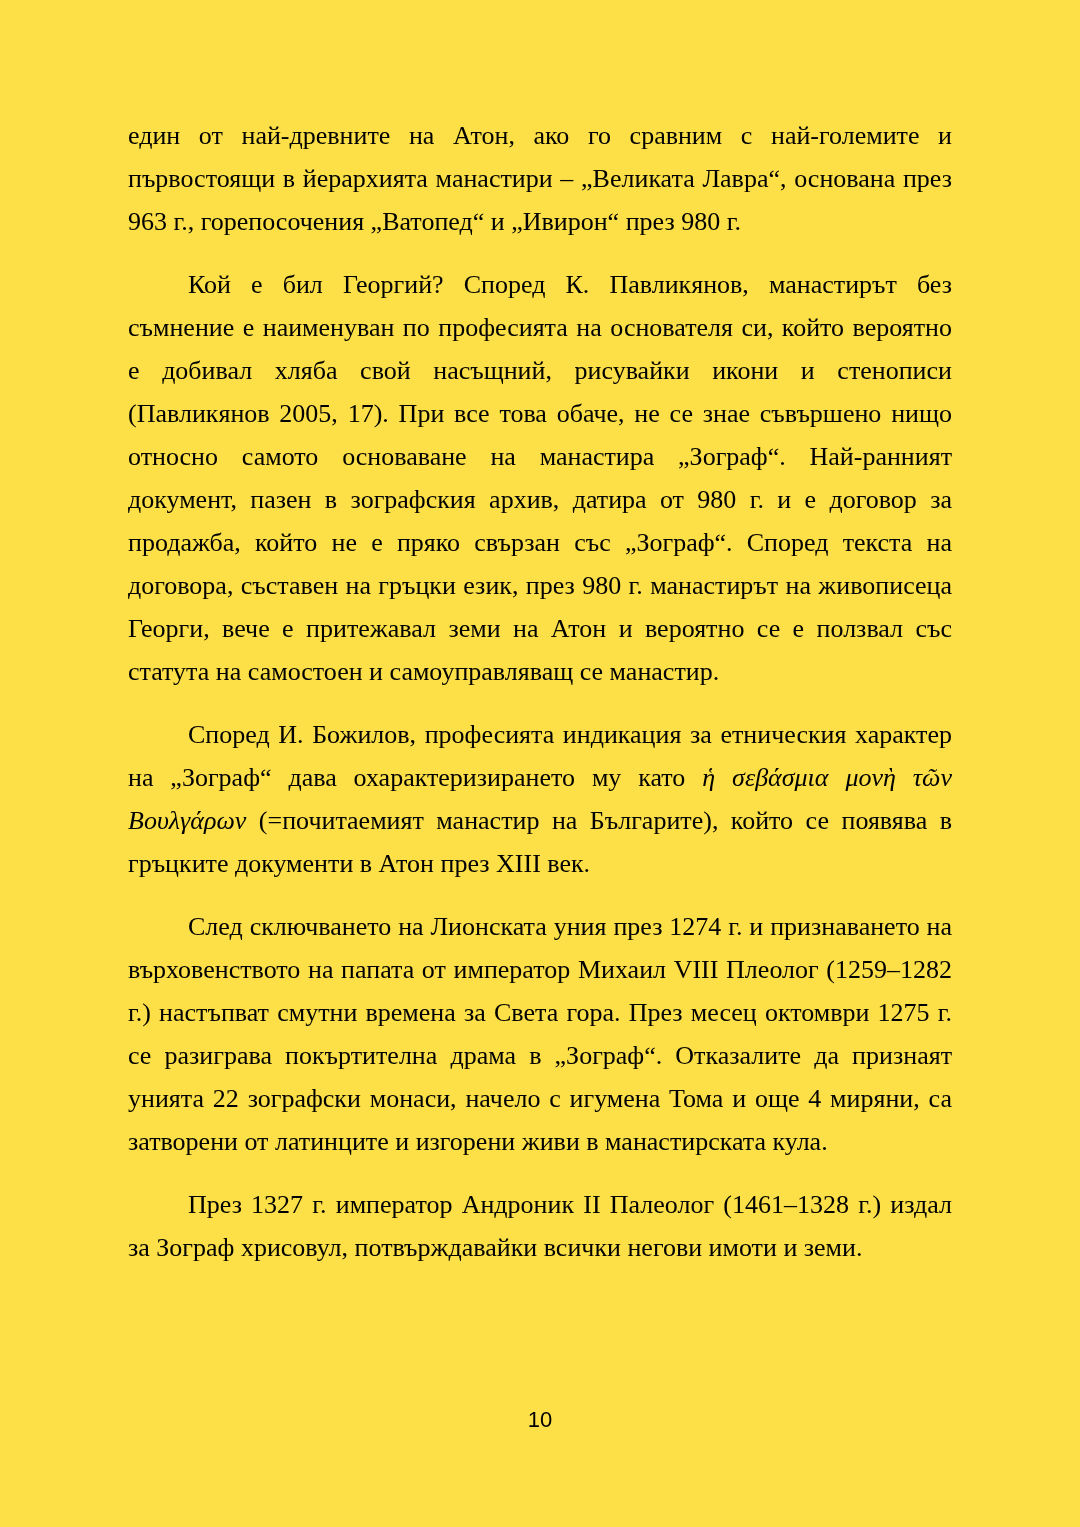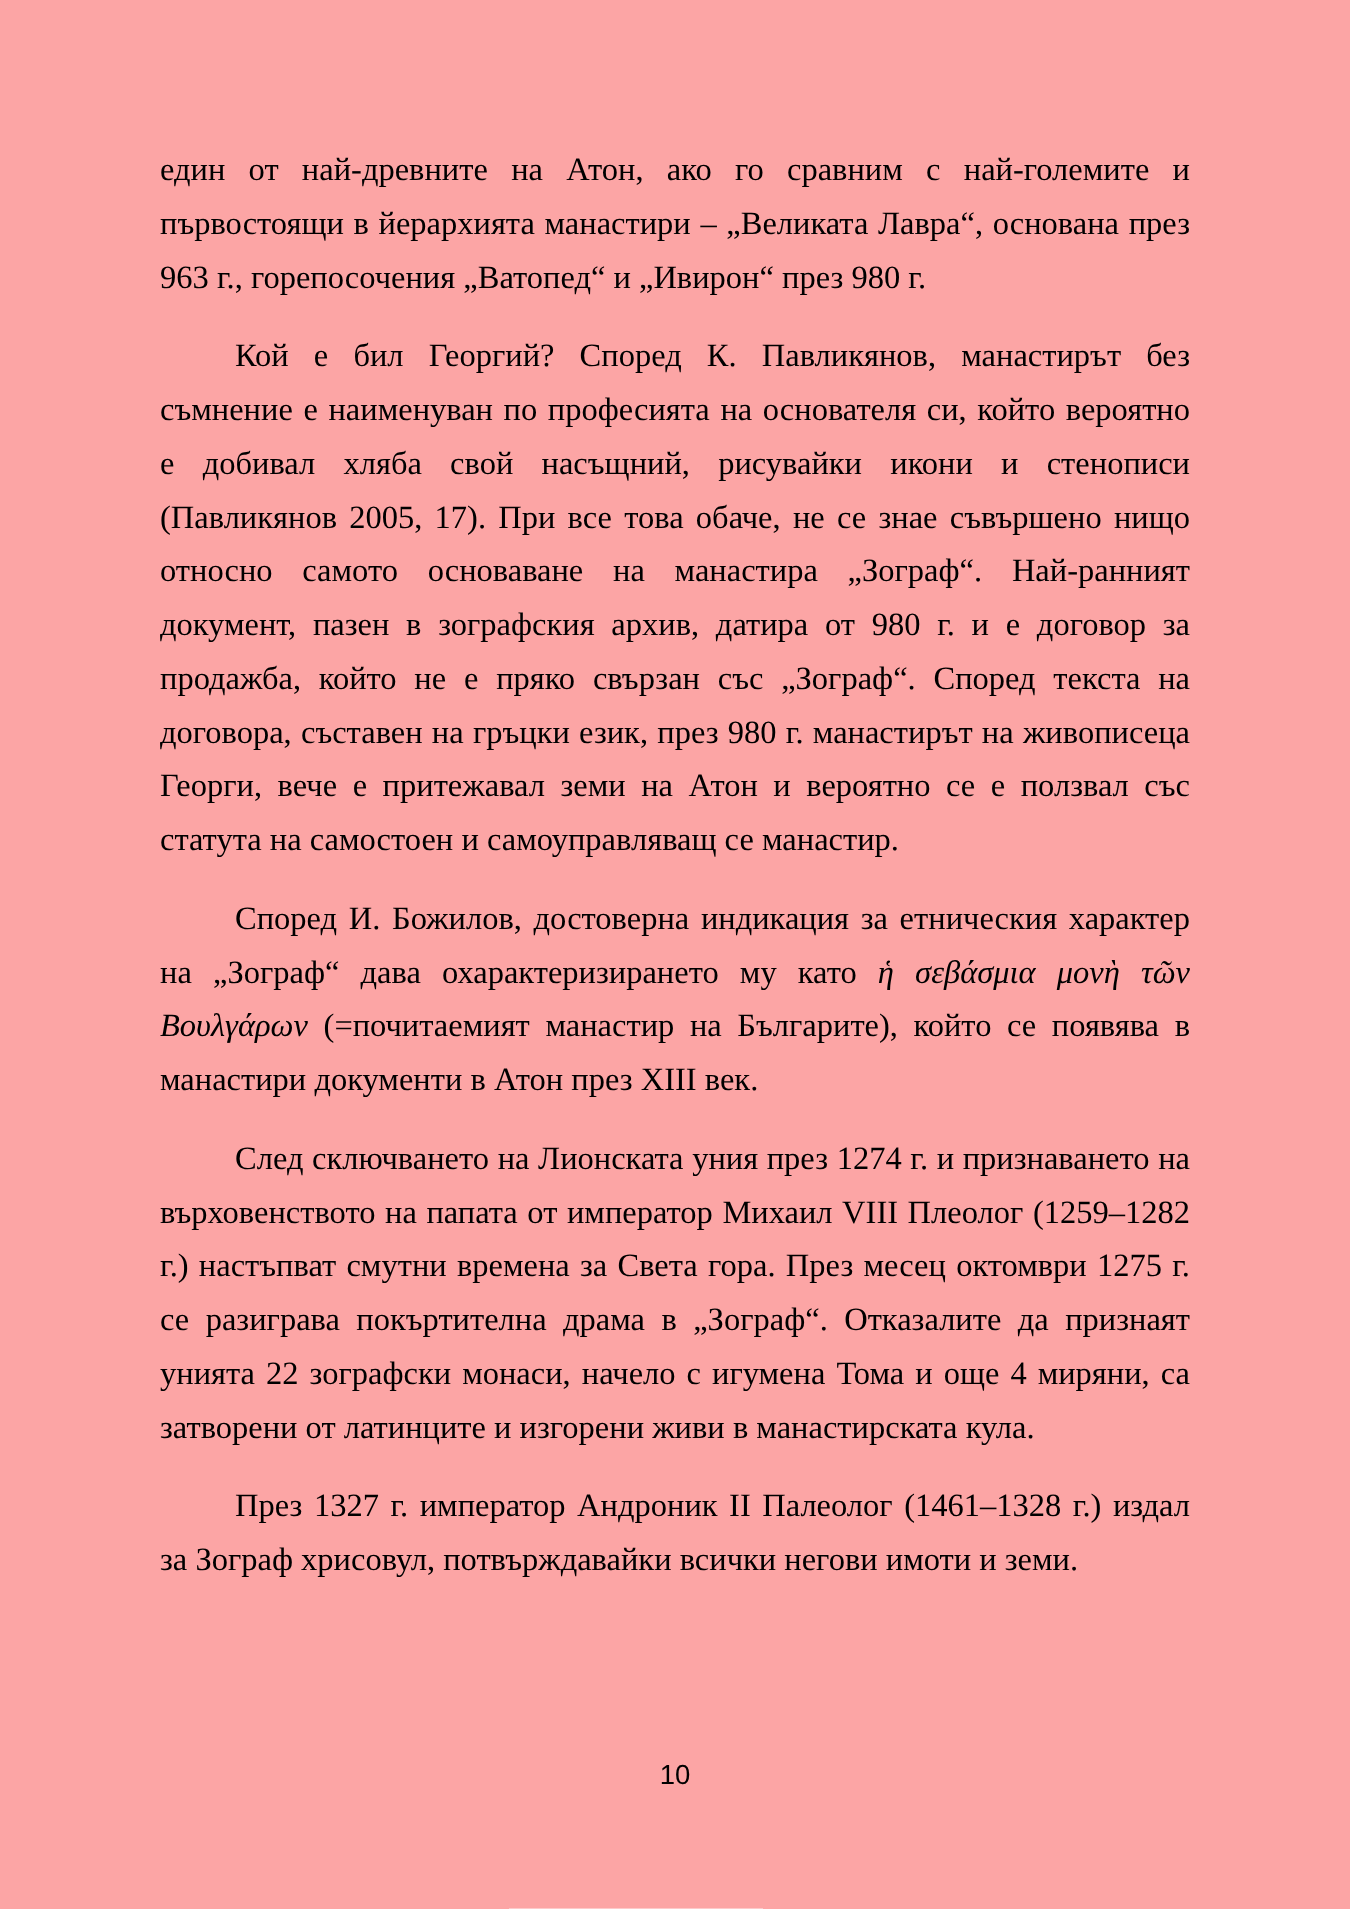--- a/index.html
+++ b/index.html
@@ -4,21 +4,21 @@
 <style>
   html, body {
     margin: 0;
     padding: 0;
     background: #ffffff;
   }
   .page {
     position: relative;
     width: 1080px;
     height: 1527px;
-    background: #fca5a5;
+    background: #fde047;
     overflow: hidden;
   }
   .body-text {
     position: absolute;
     top: 114px;
     left: 128px;
     width: 824px;
     font-family: "Liberation Serif", "DejaVu Serif", serif;
     font-size: 26px;
     line-height: 43px;
@@ -51,21 +51,21 @@
 </head>
 <body>
 
 <div class="page">
   <div class="body-text">
 
     <p class="para no-indent"><span>един от най-древните на Атон, ако го сравним с най-големите и първостоящи в йерархията манастири – „Великата Лавра“, основана през 963 г., горепосочения „Ватопед“ и „Ивирон“ през 980 г.</span></p>
 
     <p class="para"><span>Кой е бил Георгий? Според К. Павликянов, манастирът без съмнение е наименуван по професията на основателя си, който вероятно е добивал хляба свой насъщний, рисувайки икони и стенописи (Павликянов 2005, 17). При все това обаче, не се знае съвършено нищо относно самото основаване на манастира „Зограф“. Най-ранният документ, пазен в зографския архив, датира от 980 г. и е договор за продажба, който не е пряко свързан със „Зограф“. Според текста на договора, съставен на гръцки език, през 980 г. манастирът на живописеца Георги, вече е притежавал земи на Атон и вероятно се е ползвал със статута на самостоен и самоуправляващ се манастир.</span></p>
 
-    <p class="para"><span>Според И. Божилов, достоверна индикация за етническия характер на „Зограф“ дава охарактеризирането му като </span><span class="greek">ἡ σεβάσμια μονὴ τῶν Βουλγάρων</span><span> (=почитаемият манастир на Българите), който се появява в манастири документи в Атон през XIII век.</span></p>
+    <p class="para"><span>Според И. Божилов, професията индикация за етническия характер на „Зограф“ дава охарактеризирането му като </span><span class="greek">ἡ σεβάσμια μονὴ τῶν Βουλγάρων</span><span> (=почитаемият манастир на Българите), който се появява в гръцките документи в Атон през XIII век.</span></p>
 
     <p class="para"><span>След сключването на Лионската уния през 1274 г. и признаването на върховенството на папата от император Михаил VIII Плеолог (1259–1282 г.) настъпват смутни времена за Света гора. През месец октомври 1275 г. се разиграва покъртителна драма в „Зограф“. Отказалите да признаят унията 22 зографски монаси, начело с игумена Тома и още 4 миряни, са затворени от латинците и изгорени живи в манастирската кула.</span></p>
 
     <p class="para"><span>През 1327 г. император Андроник II Палеолог (1461–1328 г.) издал за Зограф хрисовул, потвърждавайки всички негови имоти и земи.</span></p>
 
 
   </div>
 
   <div class="page-number">10</div>
 </div>

